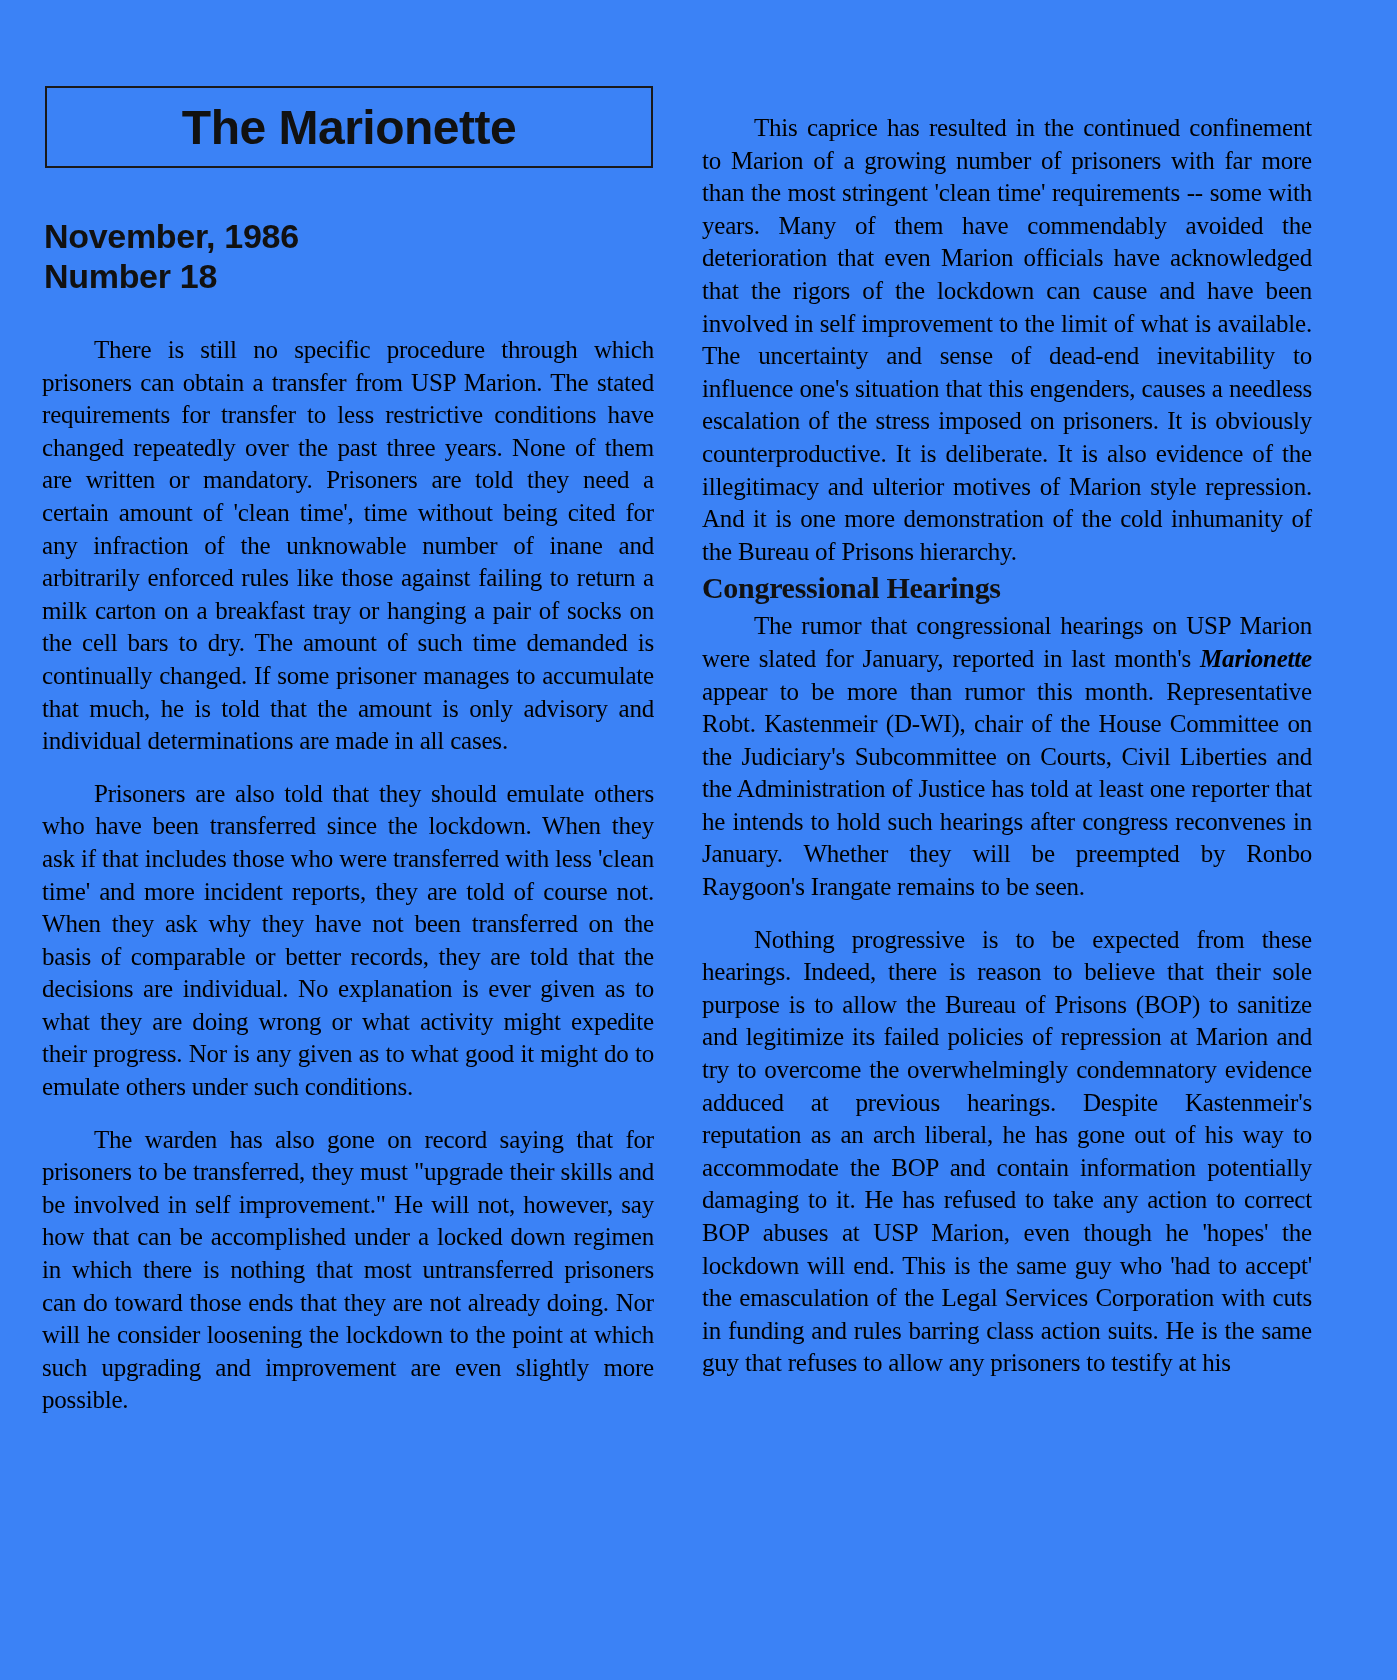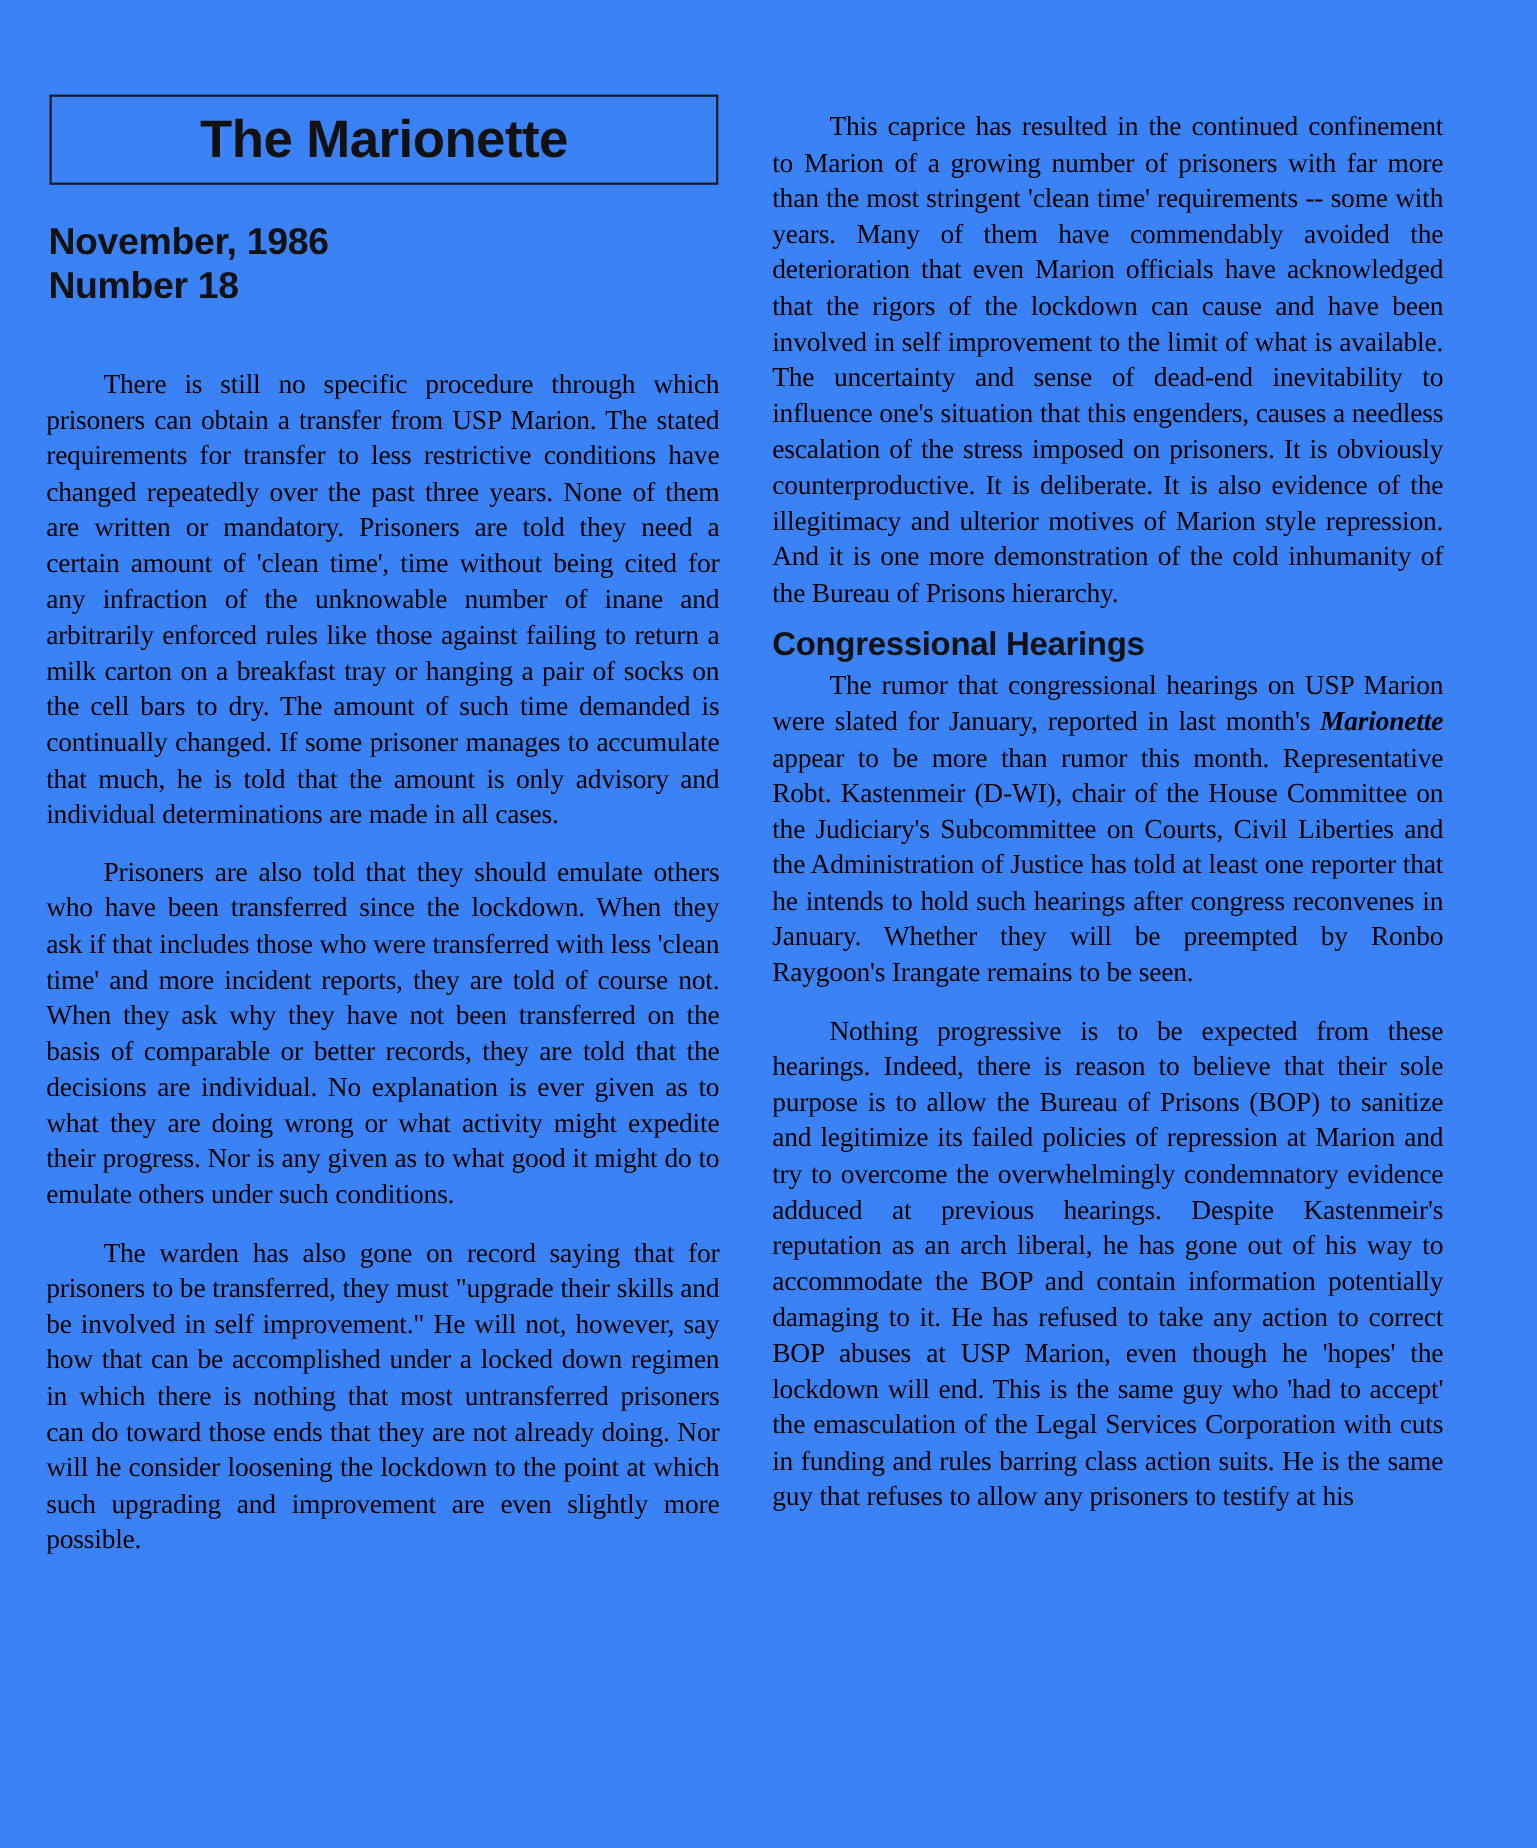--- a/index.html
+++ b/index.html
@@ -15,38 +15,38 @@
   .masthead {
     position: absolute; left: 45px; top: 86px; width: 608px; height: 82px;
     border: 2.5px solid #1a1a1a; box-sizing: border-box;
     display: flex; align-items: center; justify-content: center;
   }
   .masthead-title {
     font-family: "Liberation Sans", "DejaVu Sans", sans-serif;
     font-weight: bold; font-size: 48px; letter-spacing: -0.5px; color: #111;
   }
   .issue {
-    position: absolute; left: 44px; top: 200px;
+    position: absolute; left: 44px; top: 216px;
     font-family: "Liberation Sans", "DejaVu Sans", sans-serif;
     font-weight: bold; font-size: 34px; line-height: 40px; color: #111;
     letter-spacing: -0.3px;
   }
   .section-head {
     font-family: "Liberation Sans", "DejaVu Sans", sans-serif;
     font-weight: bold; font-size: 30px; line-height: 36px; color: #111;
     margin: 0; letter-spacing: -0.3px;
   }
   .para {
     font-size: 25px; line-height: 32.6px; text-align: justify; margin: 0;
     text-indent: 52px; letter-spacing: -0.2px;
   }
   .para + .para { margin-top: 20px; }
   .left-body { position: absolute; left: 42px; top: 334px; width: 612px; }
-  .right-body { position: absolute; left: 702px; top: 100px; width: 610px; }
-  .gap-head { margin-top: 12px; margin-bottom: 4px; }
+  .right-body { position: absolute; left: 702px; top: 112px; width: 610px; }
+  .gap-head { margin-top: 2px; margin-bottom: 4px; font-family: Liberation Serif, serif; }
   em.title-ref { font-style: italic; font-weight: bold; }
 </style>
 </head>
 <body>
 
 <div class="page">
 
   <div class="masthead">
     <span class="masthead-title">The Marionette</span>
   </div>

